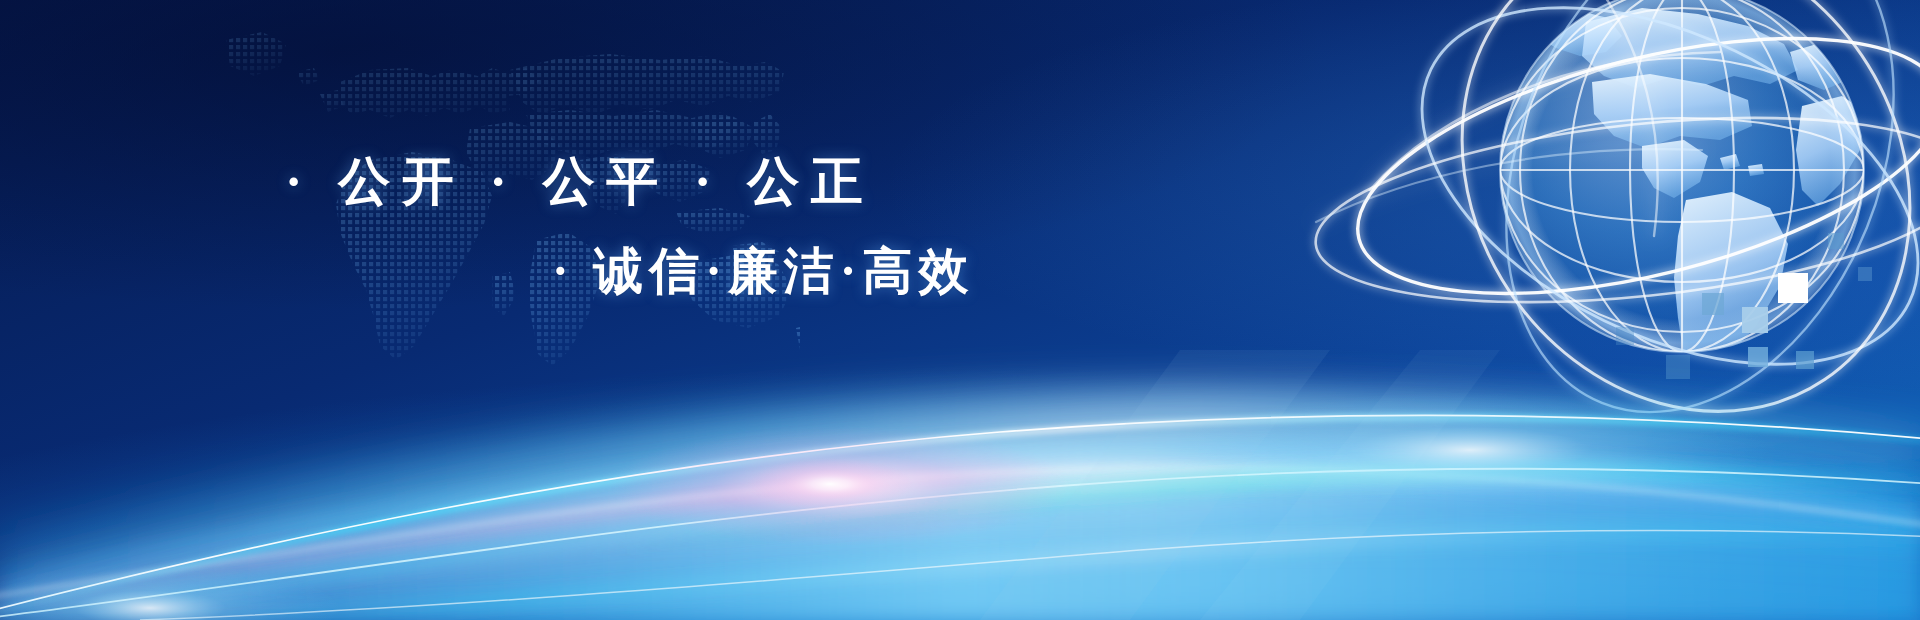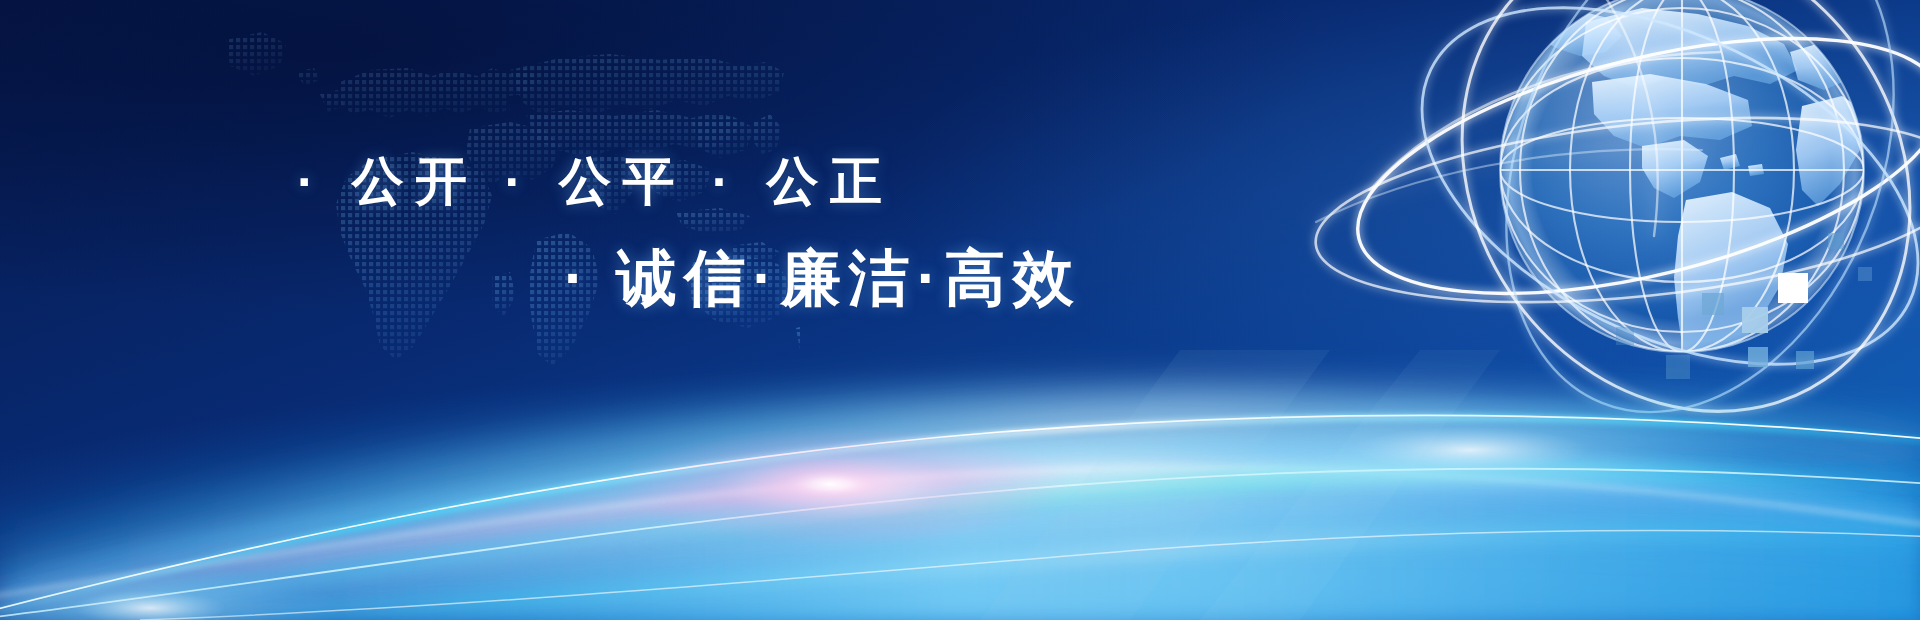--- a/index.html
+++ b/index.html
@@ -36,29 +36,28 @@
   .waves{position:absolute;left:0;bottom:0;width:1920px;height:330px;pointer-events:none;overflow:hidden;}
   .waves svg{width:100%;height:100%;display:block;}
 
   
   .slogan{
     position:absolute;left:0;top:0;width:1100px;height:340px;
   }
   .line{
     position:absolute;
     color:#fff;
-    font-family:Liberation Sans, sans-serif;
+    font-family:Liberation Serif, serif;
     font-weight:700;
     white-space:nowrap;
     text-shadow:0 0 14px rgba(110,185,255,.45), 0 1px 2px rgba(0,20,60,.35);
     letter-spacing:.06em;
-    margin-left:12px;
   }
   .line-1{left:285px;top:147px;font-size:52px;letter-spacing:.22em;}
-  .line-2{left:552px;top:238px;font-size:61px;letter-spacing:.12em;text-align:right;}
+  .line-2{left:552px;top:238px;font-size:50px;letter-spacing:.12em;text-align:right;}
 
   
   .vignette{
     position:absolute;inset:0;pointer-events:none;
     background:radial-gradient(85% 70% at 18% 8%, rgba(2,10,45,.55) 0%, rgba(2,10,45,0) 60%);
   }
   .topglow{
     position:absolute;inset:0;pointer-events:none;
     background:radial-gradient(60% 50% at 88% 30%, rgba(60,140,225,.28) 0%, rgba(60,140,225,0) 70%);
   }

